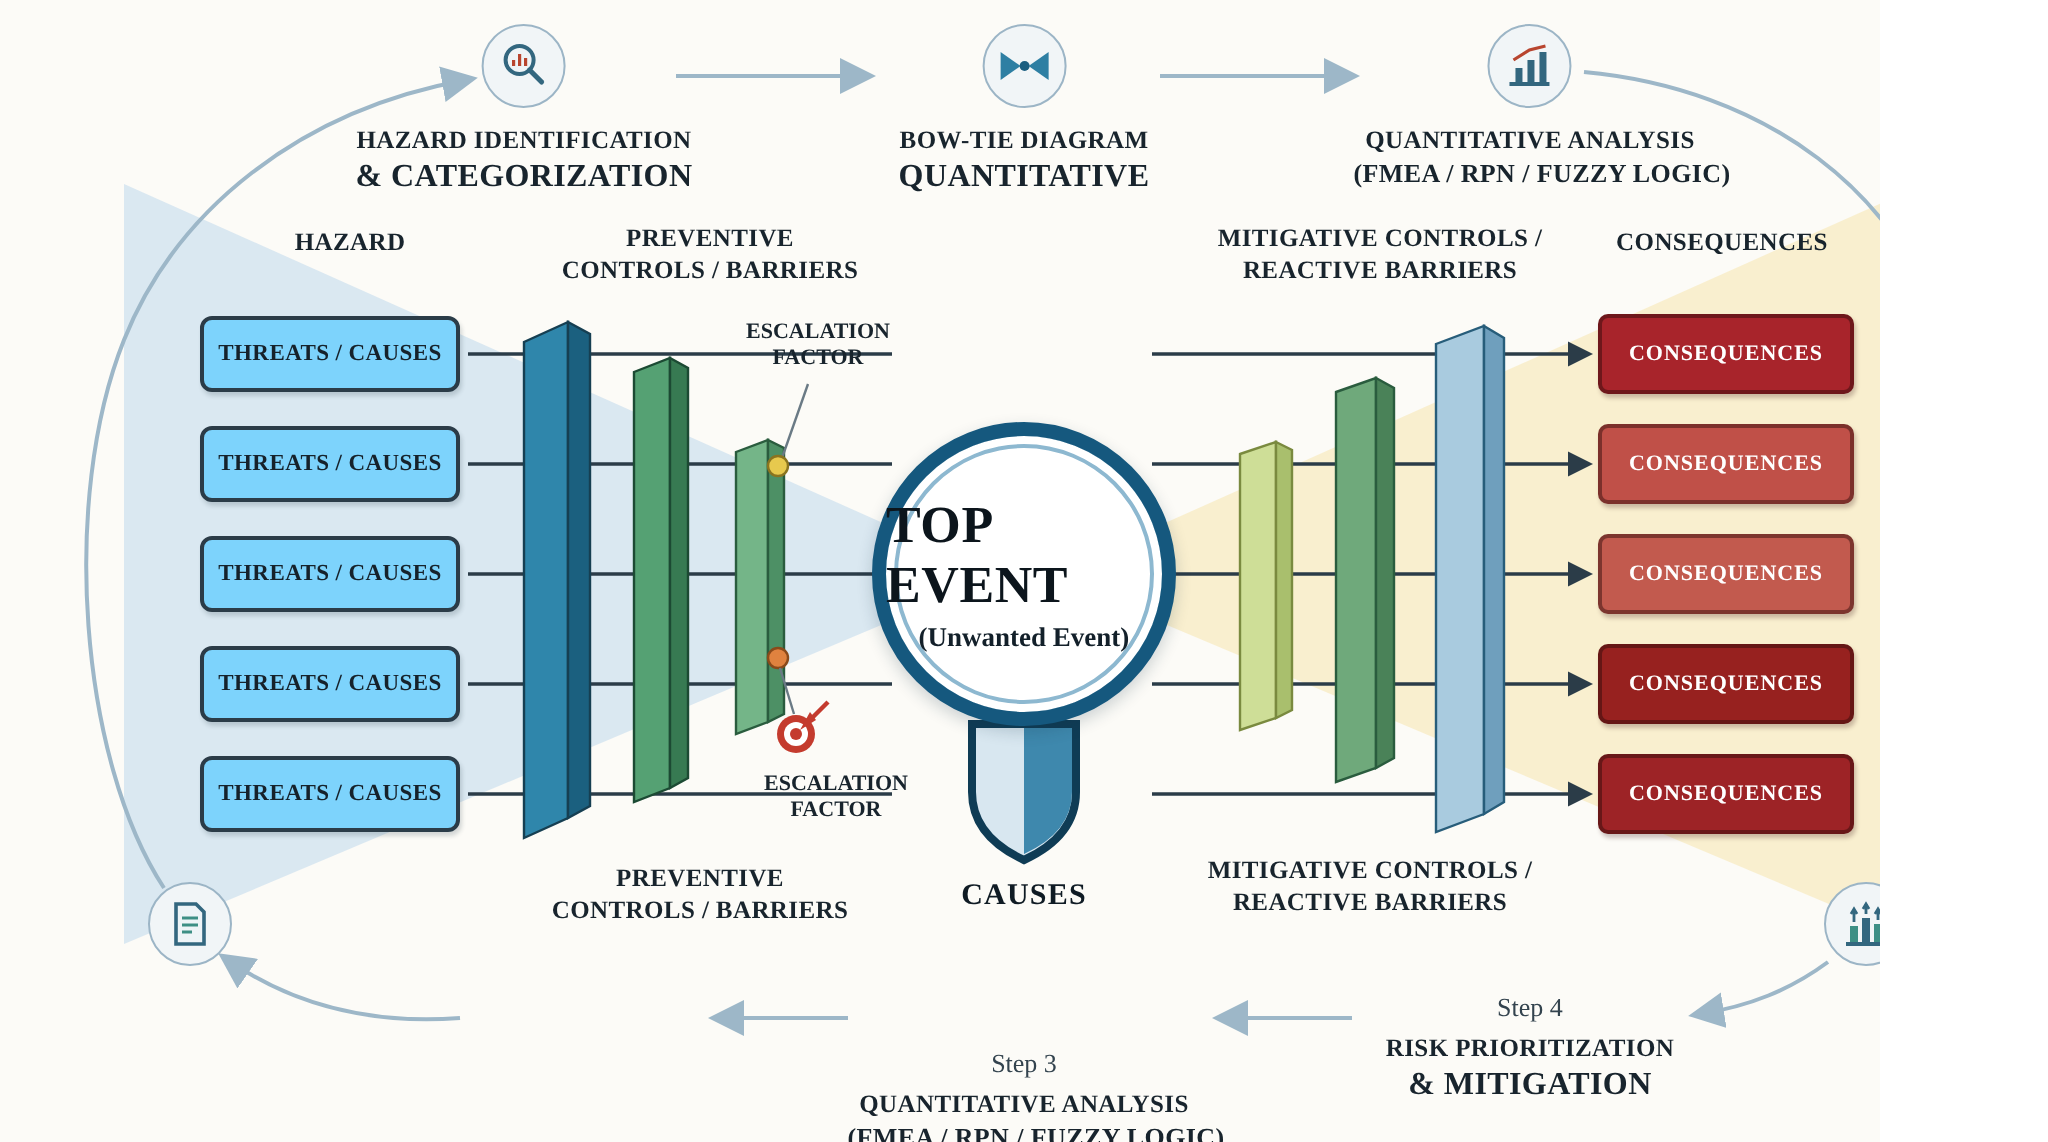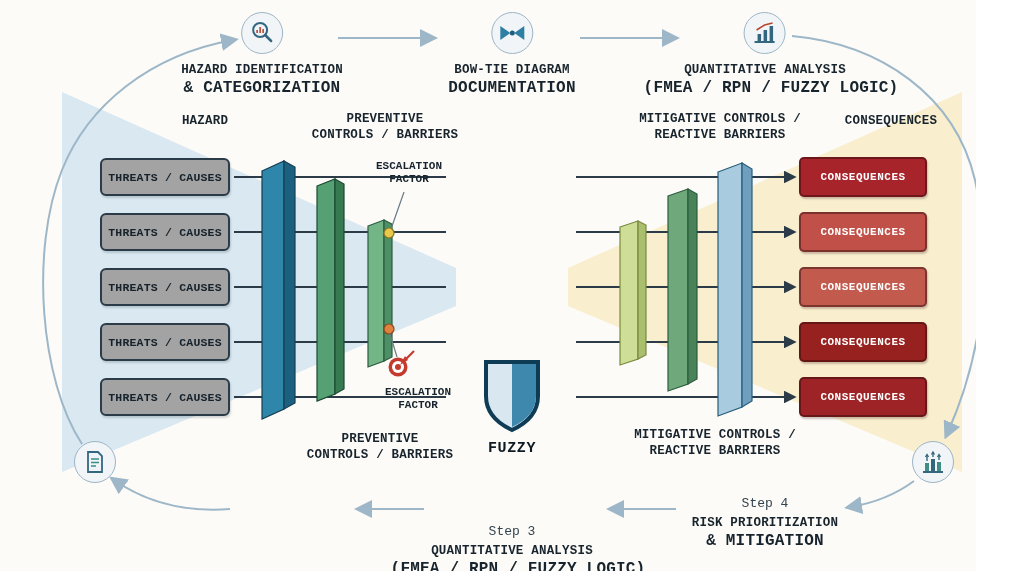--- a/index.html
+++ b/index.html
@@ -1,35 +1,35 @@
 <!DOCTYPE html>
 <html><head>
 <meta charset="utf-8">
 <style>
   html,body{margin:0;padding:0;}
   .canvas{position:relative;width:940px;height:571px;background:#fcfbf7;
-          font-family:Liberation Mono, monospace;overflow:hidden;padding-left:36px;}
+          font-family:Liberation Serif, serif;overflow:hidden;}
   .abs{position:absolute;}
   .centered{transform:translateX(-50%);text-align:center;}
   .lbl{font-weight:700;color:#18242d;font-size:12.5px;line-height:1.24;
-       white-space:pre-line;letter-spacing:.2px;margin-left:30px;}
+       white-space:pre-line;letter-spacing:.2px;}
   .lbl-sm{font-weight:700;color:#18242d;font-size:11px;line-height:1.2;white-space:pre-line;}
   .flow-step{position:absolute;display:flex;flex-direction:column;align-items:center;
              transform:translateX(-50%);text-align:center;width:max-content;}
   .icon-circle{width:42px;height:42px;border-radius:50%;background:#f1f5f7;
                border:1.5px solid #9cb5c6;display:flex;align-items:center;justify-content:center;
                box-sizing:border-box;}
   .icon-abs{position:absolute;}
   .step-title{font-size:12.5px;font-weight:700;color:#18242d;line-height:1.24;letter-spacing:.2px;}
   .step-sub{font-size:16px;font-weight:700;color:#18242d;line-height:1.24;letter-spacing:.2px;}
-  .sub-small{font-size:16px;margin-left:12px;}
+  .sub-small{font-size:13px;margin-left:12px;}
   .icon-gap{margin-bottom:9px;}
   .step-num{font-size:13px;color:#33434e;margin-bottom:5px;font-weight:400;}
   .threat-box{position:absolute;left:100px;width:130px;height:38px;border:2px solid #2b3c48;
-              border-radius:6px;background:#a3a3a3;display:flex;align-items:center;justify-content:center;
+              border-radius:6px;background:#7dd3fc;display:flex;align-items:center;justify-content:center;
               font-weight:700;font-size:11.5px;color:#16222b;letter-spacing:.2px;box-sizing:border-box;
               box-shadow:1px 2px 2px rgba(30,50,60,.18);}
   .cons-box{position:absolute;left:799px;width:128px;height:40px;border:2px solid rgba(40,8,8,.45);
             border-radius:5px;display:flex;align-items:center;justify-content:center;
             font-weight:700;font-size:11px;color:#fff;letter-spacing:.5px;background:#a8242b;
             box-sizing:border-box;box-shadow:1px 2px 2px rgba(60,20,20,.25);}
   .topevent{position:absolute;left:436px;top:211px;width:152px;height:152px;border-radius:50%;
             background:#fff;border:7px solid #15587e;box-sizing:border-box;
             box-shadow:inset 0 0 0 4px #ffffff, inset 0 0 0 6px #8db8d0, 0 3px 8px rgba(20,50,70,.2);
             display:flex;flex-direction:column;align-items:center;justify-content:center;}
@@ -132,21 +132,21 @@
 
   <div class="flow-step" style="left:512px;top:12px">
     <div class="icon-circle icon-gap">
       <svg width="28" height="18" viewBox="0 0 28 18">
         <path d="M2 2 L12 9 L2 16 Z" fill="#2e7fa3"></path>
         <path d="M26 2 L16 9 L26 16 Z" fill="#2e7fa3"></path>
         <circle cx="14" cy="9" r="2.5" fill="#1b5e80"></circle>
       </svg>
     </div>
     <div class="step-title">BOW-TIE DIAGRAM</div>
-    <div class="step-sub">DOCUMENTATION</div>
+    <div class="step-sub">QUANTITATIVE</div>
   </div>
 
   <div class="flow-step" style="left:765px;top:12px">
     <div class="icon-circle icon-gap">
       <svg width="26" height="24" viewBox="0 0 26 24">
         <path d="M3 21 H23" stroke="#33677f" stroke-width="2"></path>
         <rect x="6" y="13" width="3.5" height="8" fill="#33677f"></rect>
         <rect x="12" y="9" width="3.5" height="12" fill="#33677f"></rect>
         <rect x="18" y="5" width="3.5" height="16" fill="#33677f"></rect>
         <path d="M5 9 L13 4 L21 2" stroke="#b8452f" stroke-width="1.6" fill="none"></path>
@@ -165,21 +165,25 @@
 FACTOR</div>
   <div class="abs centered lbl" style="left:350px;top:432px">PREVENTIVE
 CONTROLS / BARRIERS</div>
 
   <div class="threat-box" style="top:158px">THREATS / CAUSES</div>
   <div class="threat-box" style="top:213px">THREATS / CAUSES</div>
   <div class="threat-box" style="top:268px">THREATS / CAUSES</div>
   <div class="threat-box" style="top:323px">THREATS / CAUSES</div>
   <div class="threat-box" style="top:378px">THREATS / CAUSES</div>
 
-  <div class="abs centered assets-lbl" style="left:512px;top:440px">FUZZY</div>
+  <div class="topevent">
+    <div class="t">TOP EVENT</div>
+    <div class="s">(Unwanted Event)</div>
+  </div>
+  <div class="abs centered assets-lbl" style="left:512px;top:440px">CAUSES</div>
 
   <div class="abs centered lbl" style="left:690px;top:112px">MITIGATIVE CONTROLS /
 REACTIVE BARRIERS</div>
   <div class="abs centered lbl" style="left:861px;top:114px">CONSEQUENCES</div>
   <div class="abs centered lbl" style="left:685px;top:428px">MITIGATIVE CONTROLS /
 REACTIVE BARRIERS</div>
 
   <div class="cons-box" style="top: 157px; background: rgb(168, 36, 43);">CONSEQUENCES</div>
   <div class="cons-box" style="top: 212px; background: rgb(192, 80, 72);">CONSEQUENCES</div>
   <div class="cons-box" style="top: 267px; background: rgb(194, 90, 78);">CONSEQUENCES</div>

